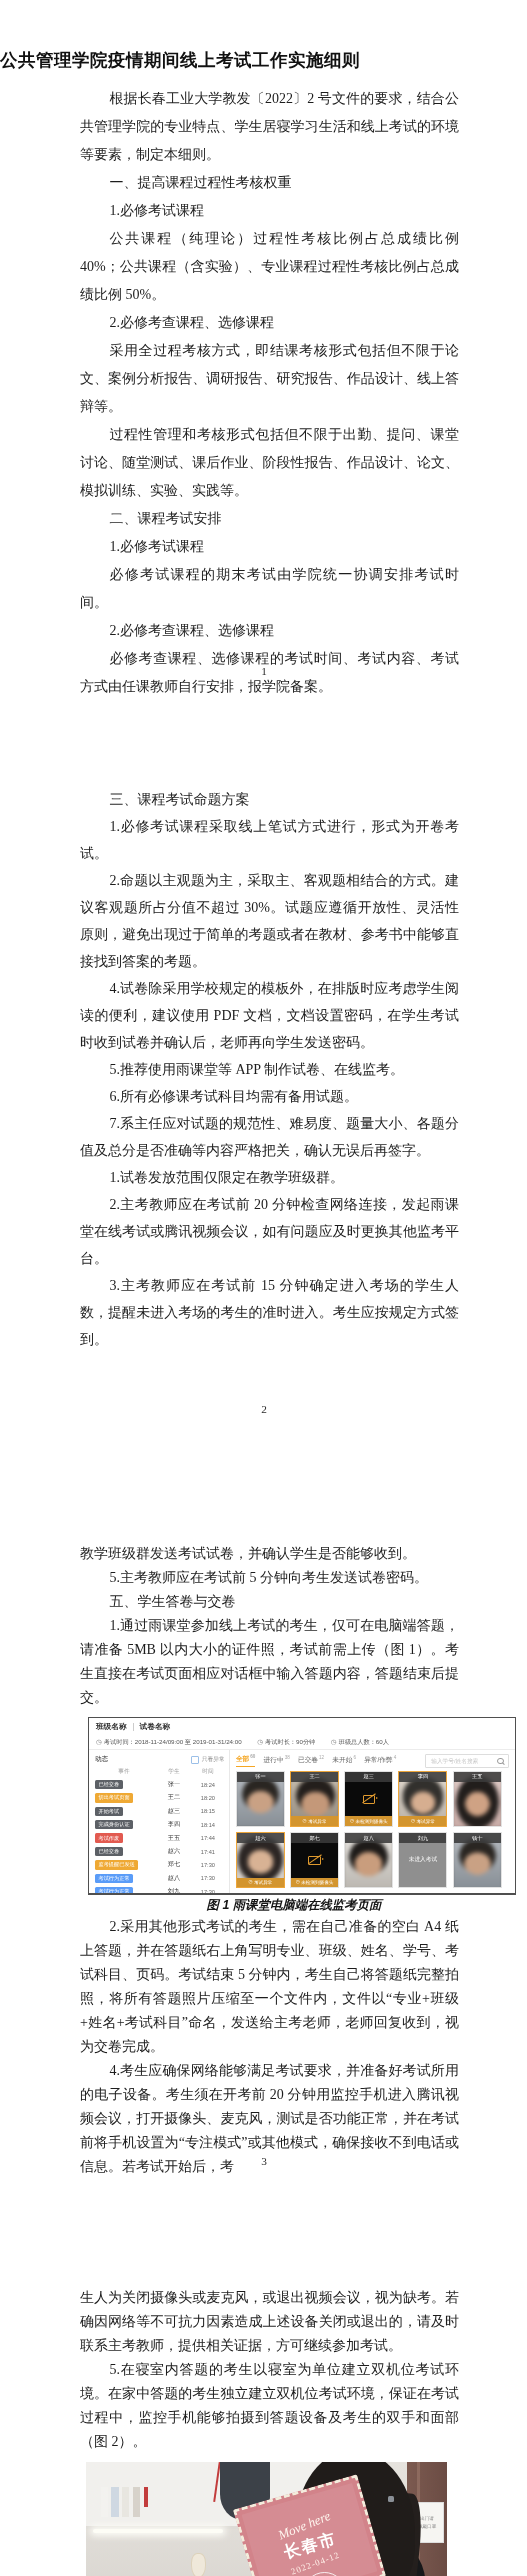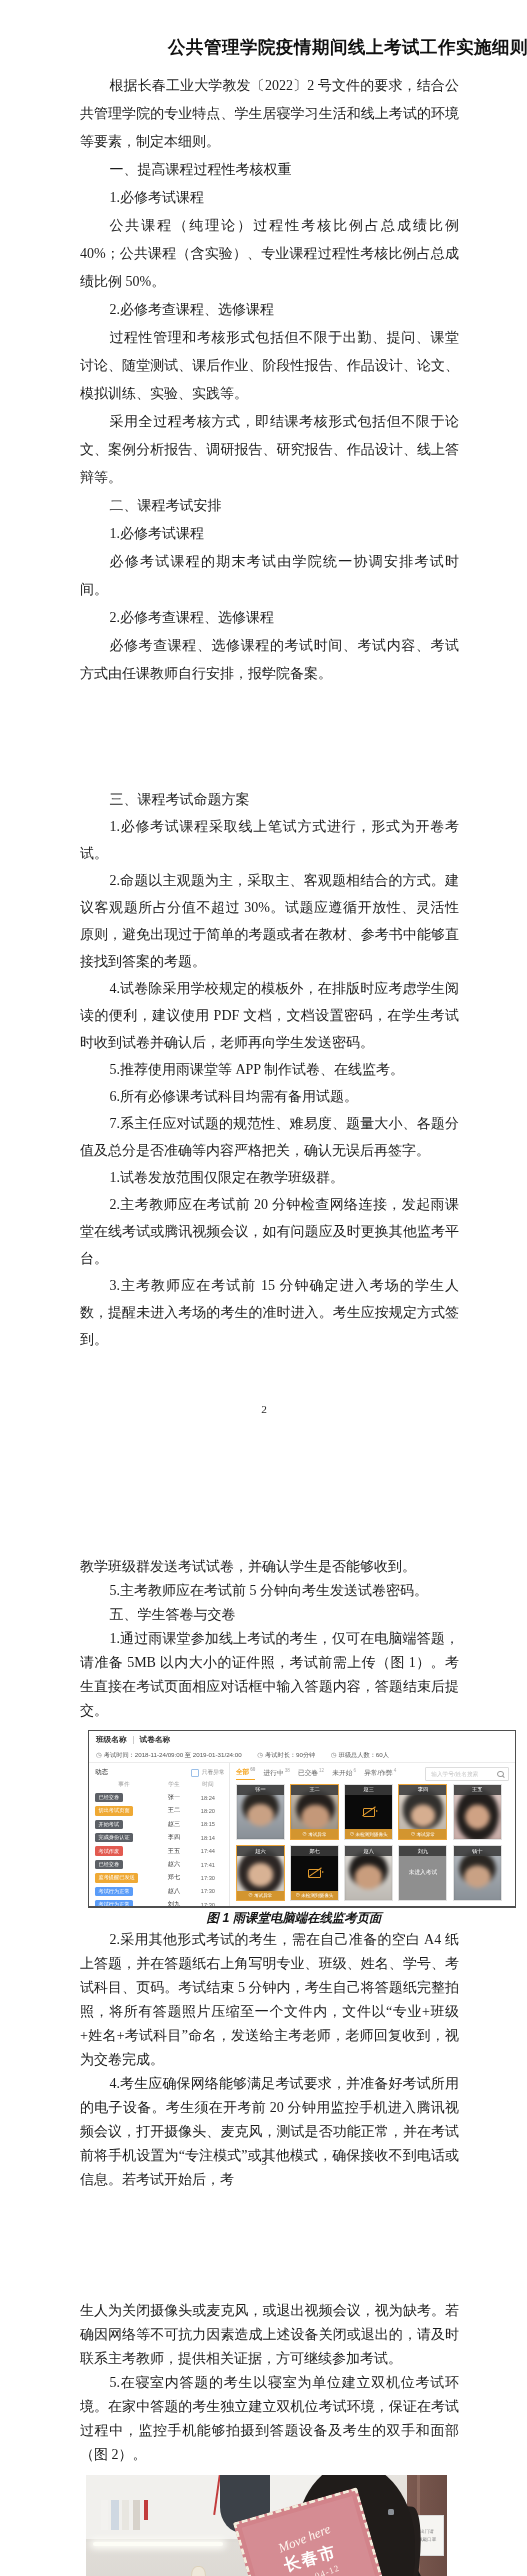--- a/index.html
+++ b/index.html
@@ -8,22 +8,22 @@
   .page{position:absolute;left:0;width:528px;overflow:hidden;background:#fff;}
   .pg1{top:0;height:746px;}
   .pg2{top:746px;height:747px;}
   .pg3{top:1493px;height:746px;}
   .pg4{top:2239px;height:747px;}
   .content{margin:0 69px 0 80px;text-align:justify;font-size:14px;}
   .pg1 .content p{line-height:28px;}
   .pg2 .content p{line-height:27px;}
   .pg3 .content p,.pg4 .content p,.pg5 .content p{line-height:24px;}
   .content p{margin:0;text-indent:2.1em;}
-  p.cont{text-indent:0;margin-top:13px;}
-  .doc-title{padding-top:35px;margin:0 0 13.4px;text-align:right;font-size:17.5px;
+  p.cont{text-indent:0;}
+  .doc-title{padding-top:48px;margin:0 0 13.4px;text-align:left;font-size:17.5px;
              font-weight:bold;letter-spacing:0.5px;color:#111;
              font-family:"Liberation Sans",sans-serif;}
   .pn{position:absolute;left:0;right:0;text-align:center;font-size:11.3px;color:#2a2a2a;}
   .pg1 .pn{top:665px;} .pg2 .pn{top:657px;} .pg3 .pn{top:662px;}
   .cap{margin:6.2px 0 5.2px;text-align:center;font-size:12.4px;font-weight:600;color:#161616;
        font-family:"Liberation Sans",sans-serif;text-indent:0 !important;line-height:17.5px !important;font-style:italic;}
   .cap1{width:428px;margin-left:7.7px;}
 
   
   .fig1{position:relative;width:428px;height:178px;margin:7.2px 0 2.1px 7.7px;background:#fff;
@@ -151,22 +151,22 @@
 <body>
 
 <div class="page pg1">
   <h1 class="doc-title">公共管理学院疫情期间线上考试工作实施细则</h1>
   <div class="content">
     <p>根据长春工业大学教发〔2022〕2 号文件的要求，结合公共管理学院的专业特点、学生居寝学习生活和线上考试的环境等要素，制定本细则。</p>
     <p>一、提高课程过程性考核权重</p>
     <p>1.必修考试课程</p>
     <p>公共课程（纯理论）过程性考核比例占总成绩比例 40%；公共课程（含实验）、专业课程过程性考核比例占总成绩比例 50%。</p>
     <p>2.必修考查课程、选修课程</p>
+    <p>采用全过程考核方式，即结课考核形式包括但不限于论文、案例分析报告、调研报告、研究报告、作品设计、线上答辩等。</p>
     <p>过程性管理和考核形式包括但不限于出勤、提问、课堂讨论、随堂测试、课后作业、阶段性报告、作品设计、论文、模拟训练、实验、实践等。</p>
-    <p>采用全过程考核方式，即结课考核形式包括但不限于论文、案例分析报告、调研报告、研究报告、作品设计、线上答辩等。</p>
     <p>二、课程考试安排</p>
     <p>1.必修考试课程</p>
     <p>必修考试课程的期末考试由学院统一协调安排考试时间。</p>
     <p>2.必修考查课程、选修课程</p>
     <p>必修考查课程、选修课程的考试时间、考试内容、考试方式由任课教师自行安排，报学院备案。</p>
   </div>
   <div class="pn">1</div>
 </div>
 
 <div class="page pg2">

